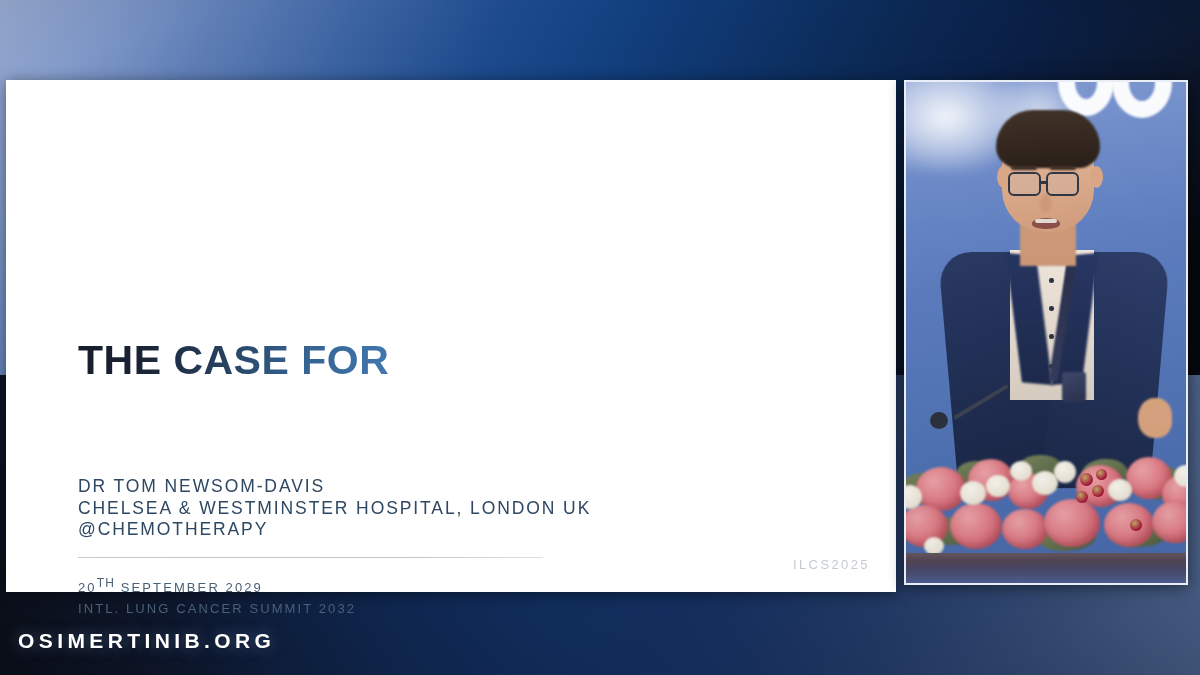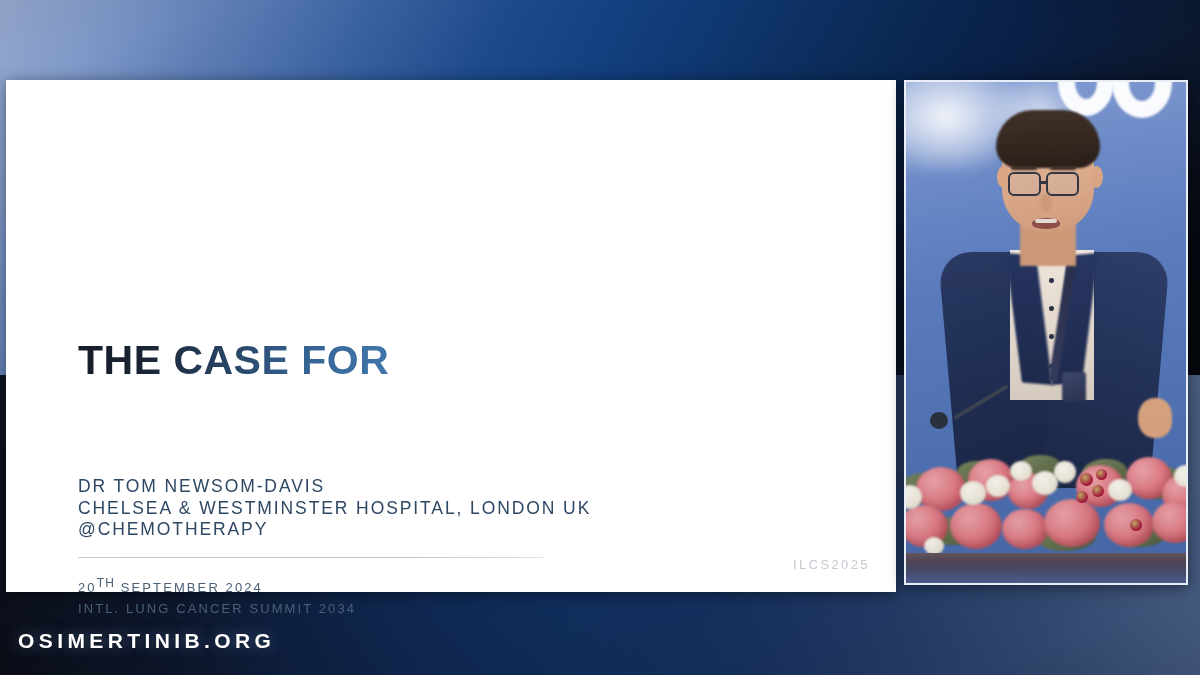--- a/index.html
+++ b/index.html
@@ -254,22 +254,22 @@
 
     <div id="presenter-block">
       <div class="presenter-line">DR TOM NEWSOM-DAVIS</div>
       <div class="presenter-line">CHELSEA &amp; WESTMINSTER HOSPITAL, LONDON UK</div>
       <div class="presenter-line">@CHEMOTHERAPY</div>
     </div>
 
     <div id="rule"></div>
 
     <div id="date-block">
-      <div class="date-line"><span>20</span><span class="sup">TH</span><span> SEPTEMBER 2024</span></div>
-      <div class="date-line">INTL. LUNG CANCER SUMMIT 2034</div>
+      <div class="date-line"><span>20</span><span class="sup">TH</span><span> SEPTEMBER 2029</span></div>
+      <div class="date-line">INTL. LUNG CANCER SUMMIT 2032</div>
     </div>
 
     <div id="slide-watermark">ILCS2025</div>
   </div>
 </div>
 
 <div id="video">
   <div id="video-scene">
     <div class="vbackdrop"></div>
     <div class="vglow-l"></div>

